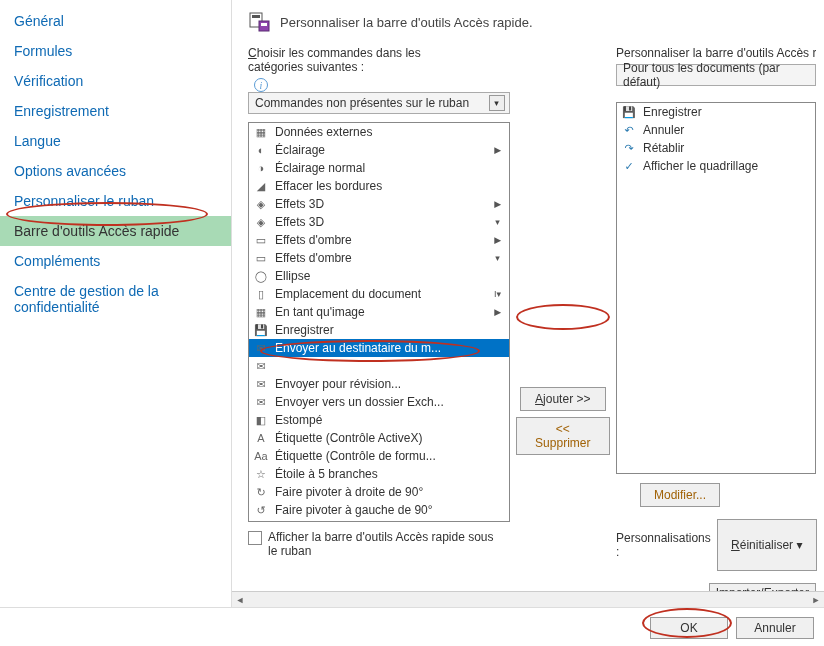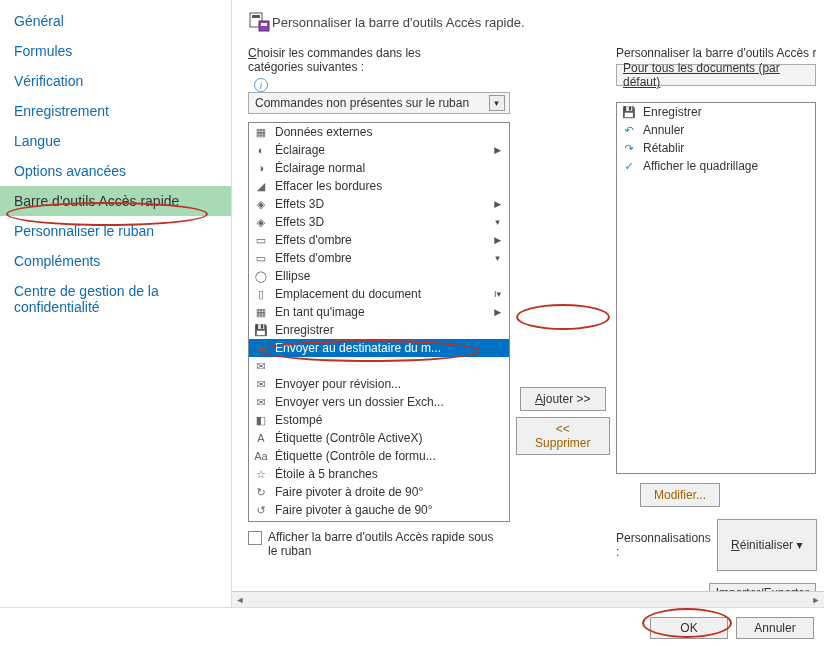--- a/index.html
+++ b/index.html
@@ -37,20 +37,21 @@
   }
   .main {
     flex: 1;
     padding: 10px 8px 0 16px;
     position: relative;
     overflow: hidden;
   }
   .title-row {
     display: flex;
     align-items: center;
+    gap: 8px;
     margin-bottom: 12px;
   }
   .title-icon {
     width: 24px; height: 24px;
     display:flex;align-items:center;justify-content:center;
   }
   .title-text {
     font-size: 13px;
     color: #444;
   }
@@ -159,22 +160,22 @@
 <body>
 
 <div class="container">
   <div class="sidebar">
     <div class="sidebar-item">Général</div>
     <div class="sidebar-item">Formules</div>
     <div class="sidebar-item">Vérification</div>
     <div class="sidebar-item">Enregistrement</div>
     <div class="sidebar-item">Langue</div>
     <div class="sidebar-item">Options avancées</div>
+    <div class="sidebar-item">Personnaliser le ruban</div>
     <div class="sidebar-item selected">Barre d'outils Accès rapide</div>
-    <div class="sidebar-item">Personnaliser le ruban</div>
     <div class="sidebar-item">Compléments</div>
     <div class="sidebar-item">Centre de gestion de la confidentialité</div>
     <div class="oval" style="left:6px;top:202px;width:202px;height:24px;"></div>
   </div>
 
   <div class="main">
     <div class="title-row">
       <span class="title-icon">
         <svg width="22" height="22" viewBox="0 0 22 22">
             <rect x="1" y="2" width="12" height="14" fill="none" stroke="#555"></rect>
@@ -299,21 +300,21 @@
         </div>
       </div>
 
       <div class="col col-mid">
         <div class="btn"><span style="text-decoration:underline">A</span>jouter &gt;&gt;</div>
         <div class="btn disabled">&lt;&lt; Supprimer</div>
       </div>
 
       <div class="col col-right">
         <div class="label" style="white-space:nowrap;overflow:hidden;">Personnaliser la barre d'outils Accès rapide :</div>
-        <div class="select" style="margin-bottom:16px;text-decoration:underline;">
+        <div class="select" style="margin-bottom:16px;">
           <span>Pour tous les documents (par défaut)</span>
         </div>
         <div class="listbox-right" id="right-list">
             <div class="cmd">
               <span class="ico" style="color:#2a7ab0">💾</span>
               <span class="txt">Enregistrer</span>
             </div>
             <div class="cmd">
               <span class="ico" style="color:#2a7ab0">↶</span>
               <span class="txt">Annuler</span>

